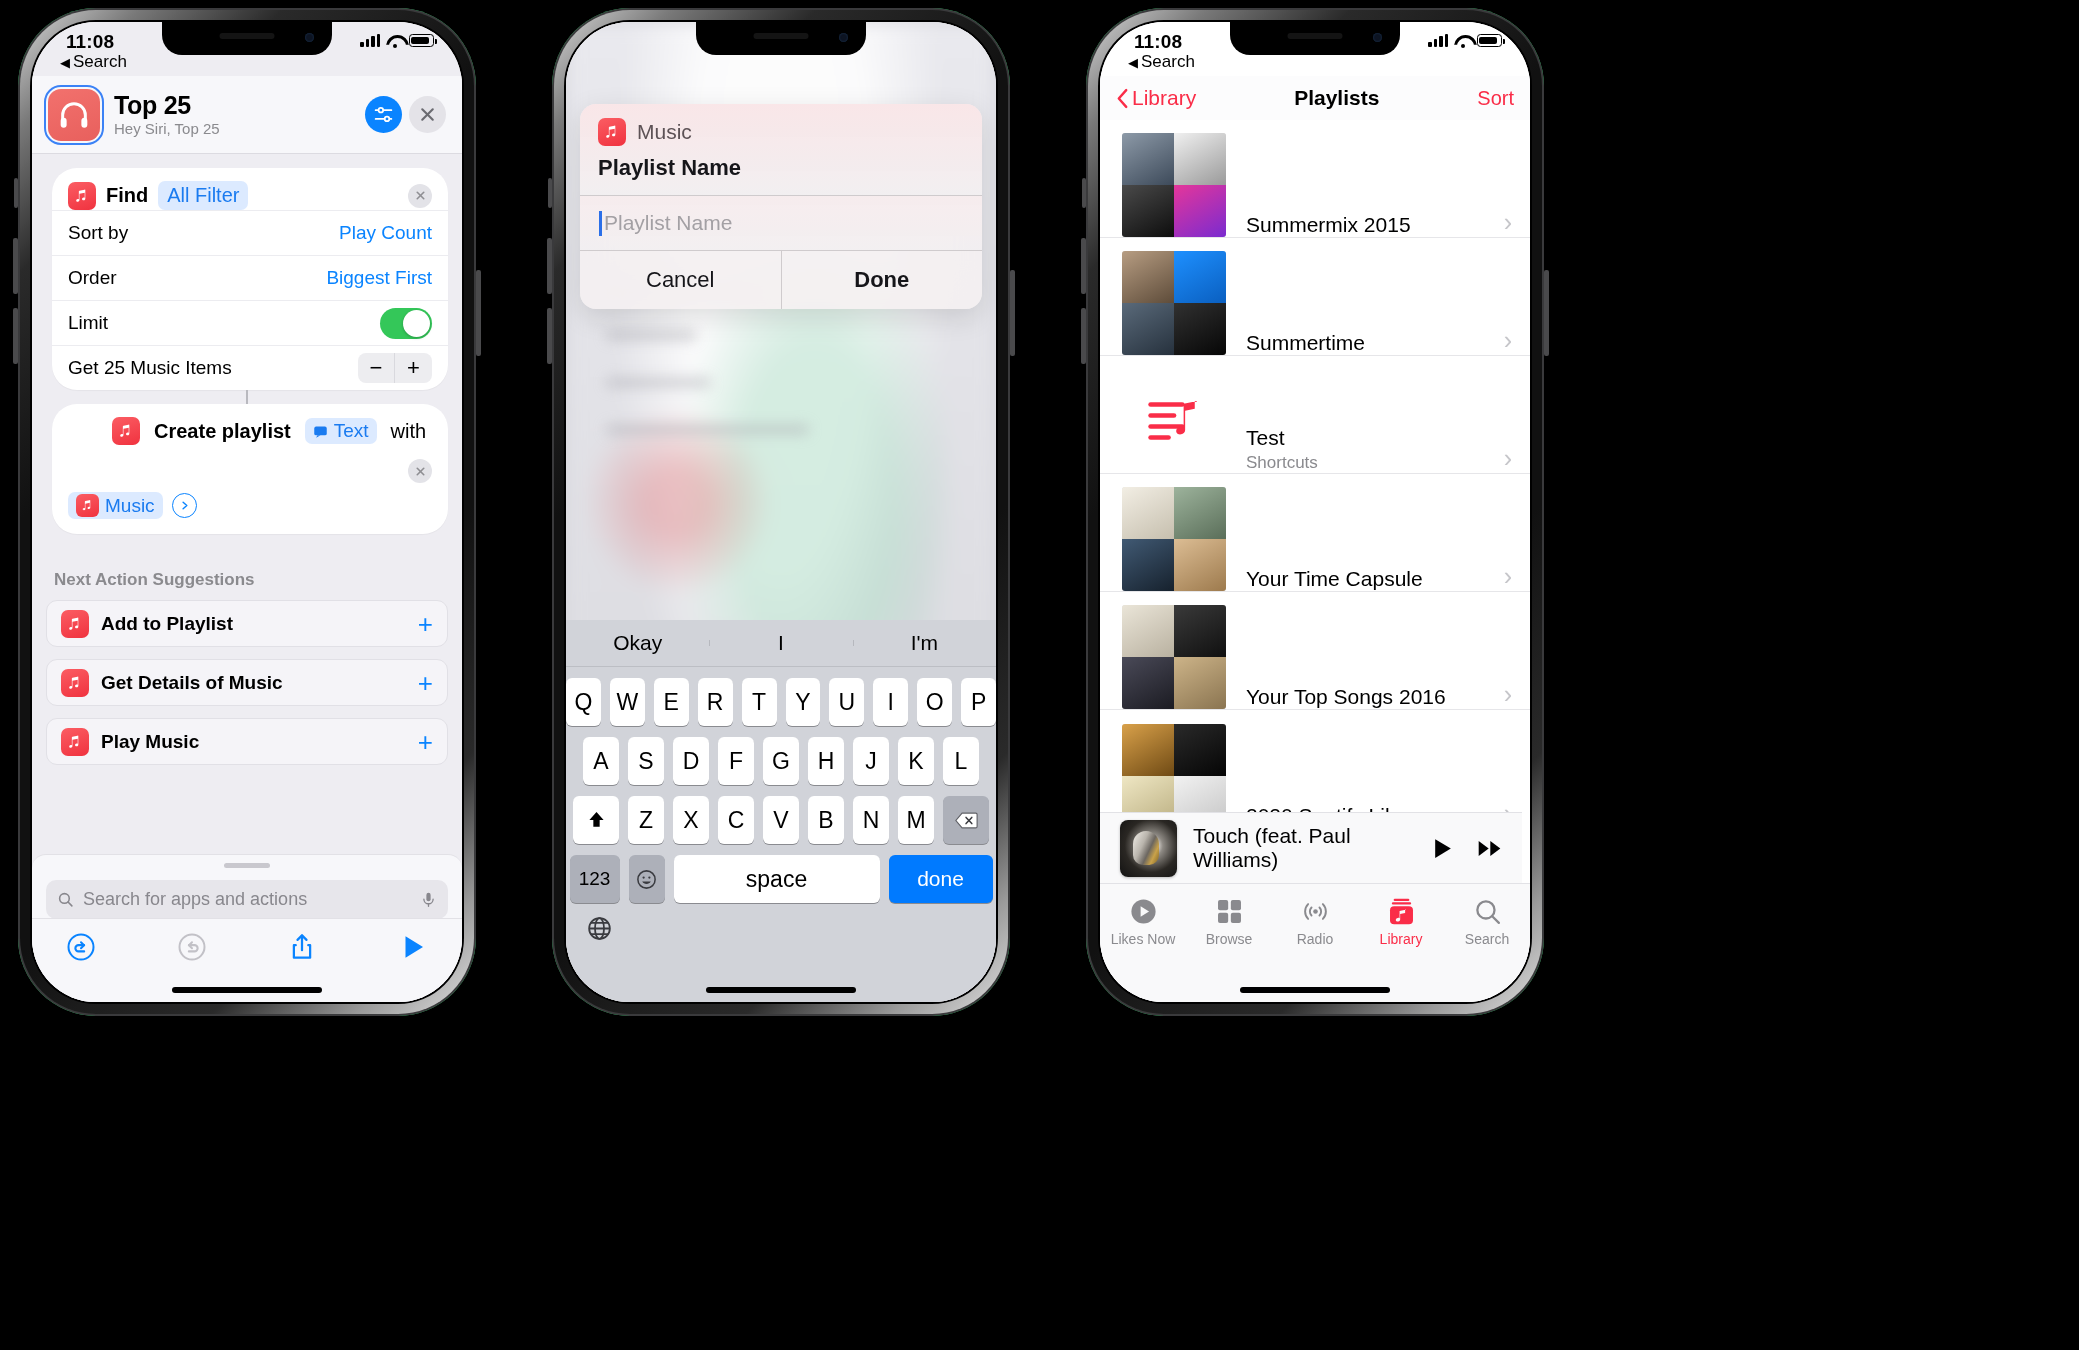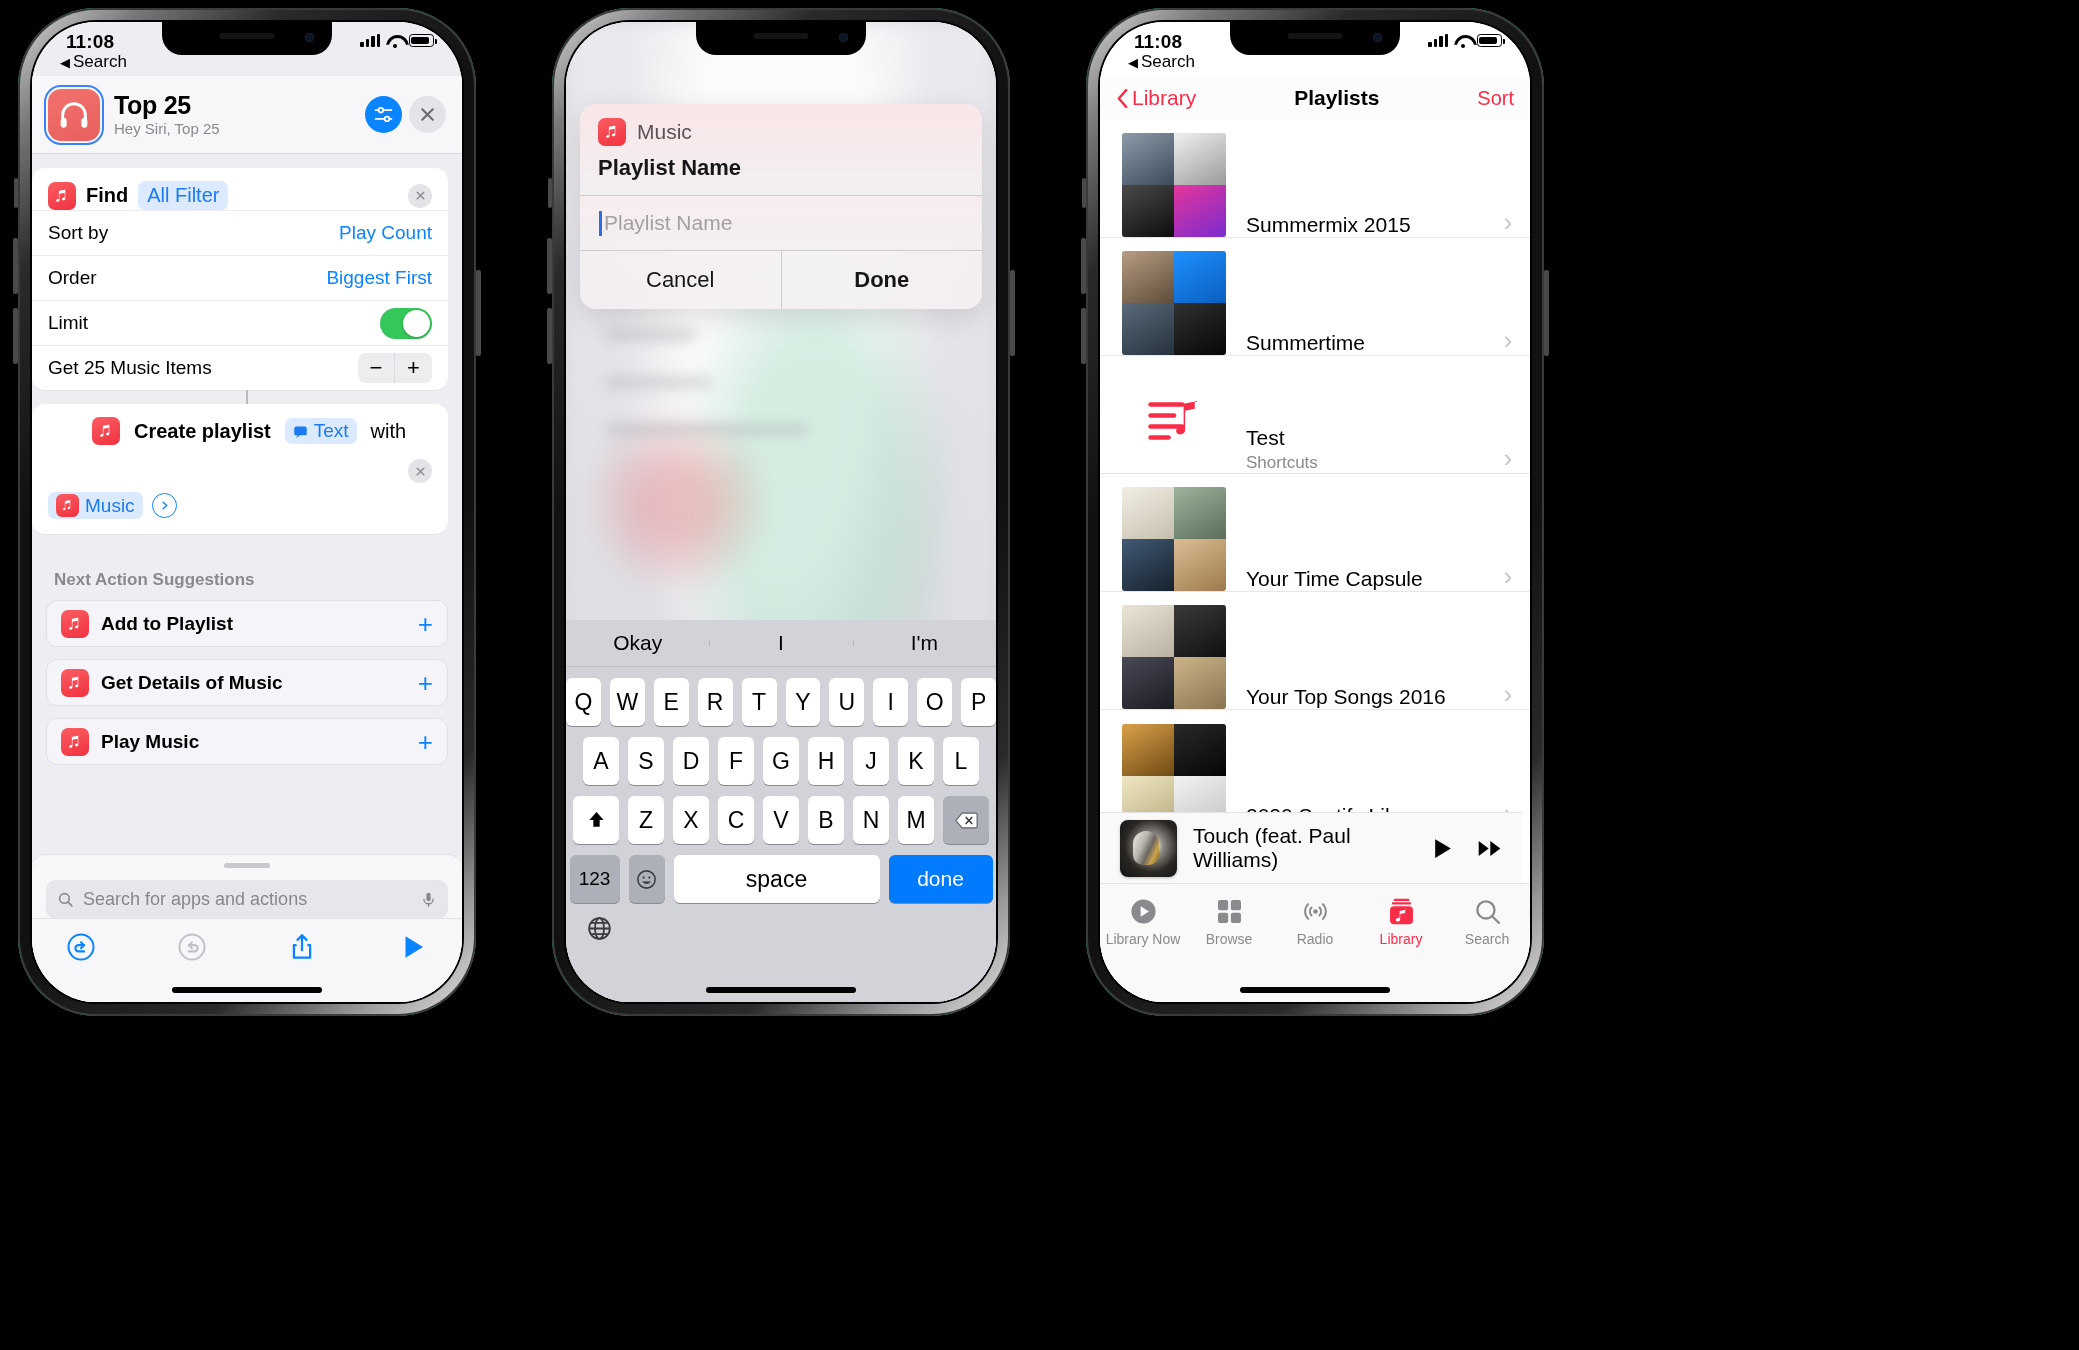--- a/index.html
+++ b/index.html
@@ -125,21 +125,21 @@
     width:37px;height:37px;border-radius:50%;
     display:flex;align-items:center;justify-content:center;
     margin-left:7px;
   }
   .round-btn.blue{ background:#0a84ff; }
   .round-btn.grey{ background:#e4e3e8; }
   .round-btn svg{ width:21px;height:21px; }
 
   .p1-scroll{ position:absolute; top:132px; bottom:148px; left:0; right:0; overflow:hidden; }
   .card {
-    background:#fff; border-radius:13px; margin:14px 14px 0 0;
+    background:#fff; border-radius:25px; margin:14px 14px 0 20px;
     box-shadow:0 1px 1px rgba(0,0,0,0.04);
   }
   .card-find { padding:13px 0 0 0; }
   .find-row { display:flex; align-items:center; gap:10px; padding:0 16px 0 16px; }
   .app-ic {
     width:28px;height:28px;border-radius:7px;
     background:linear-gradient(160deg,#fb5d63,#f0323f);
     display:flex;align-items:center;justify-content:center; flex:none;
   }
   .app-ic svg{width:18px;height:18px;}
@@ -833,21 +833,21 @@
               </svg>
           </span>
         </div>
 
         <div class="tabbar">
           <div class="tab">
             <svg viewBox="0 0 24 24" fill="#8a8a8e">
                 <circle cx="12" cy="12" r="10"></circle>
                 <path d="M9.6 7.6l7 4.4-7 4.4z" fill="#f9f9fa"></path>
               </svg>
-            <span>Library Now</span>
+            <span>Likes Now</span>
           </div>
           <div class="tab">
             <svg viewBox="0 0 24 24" fill="#8a8a8e">
               <rect x="2.5" y="2.5" width="8.4" height="8.4" rx="1.6"></rect>
                 <rect x="13.1" y="2.5" width="8.4" height="8.4" rx="1.6"></rect>
               <rect x="2.5" y="13.1" width="8.4" height="8.4" rx="1.6"></rect>
                 <rect x="13.1" y="13.1" width="8.4" height="8.4" rx="1.6"></rect>
             </svg>
             <span>Browse</span>
           </div>

